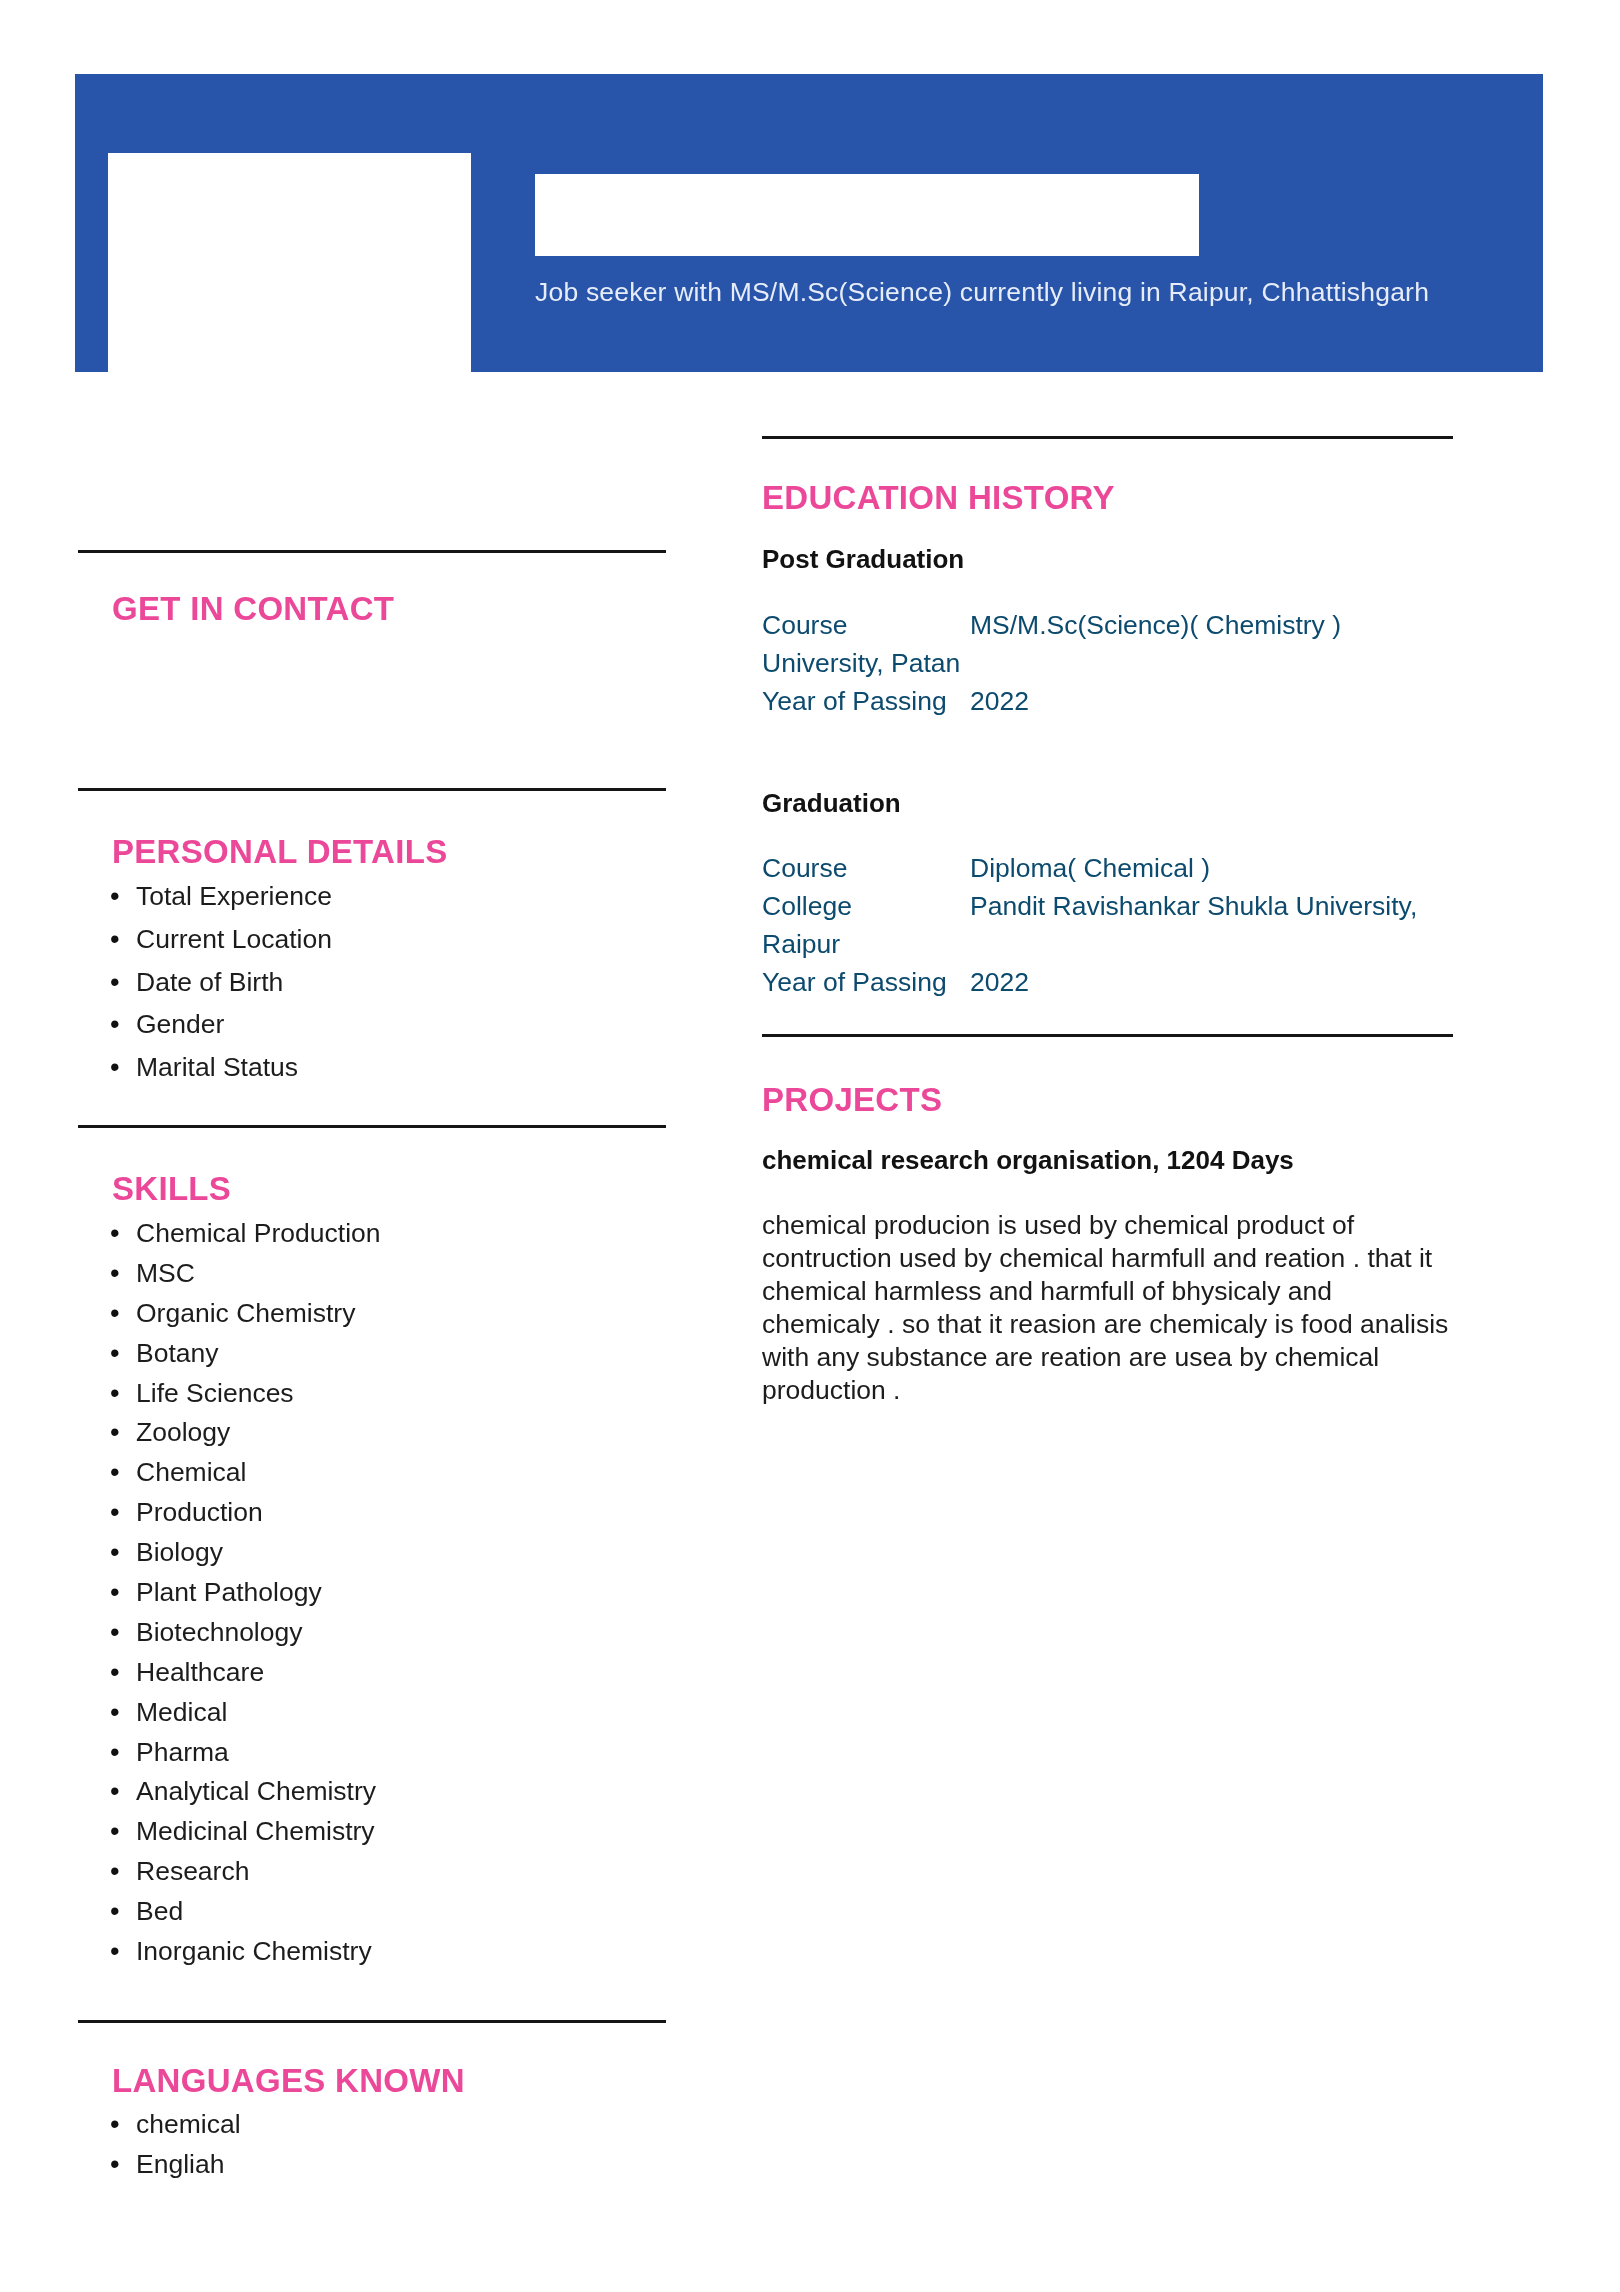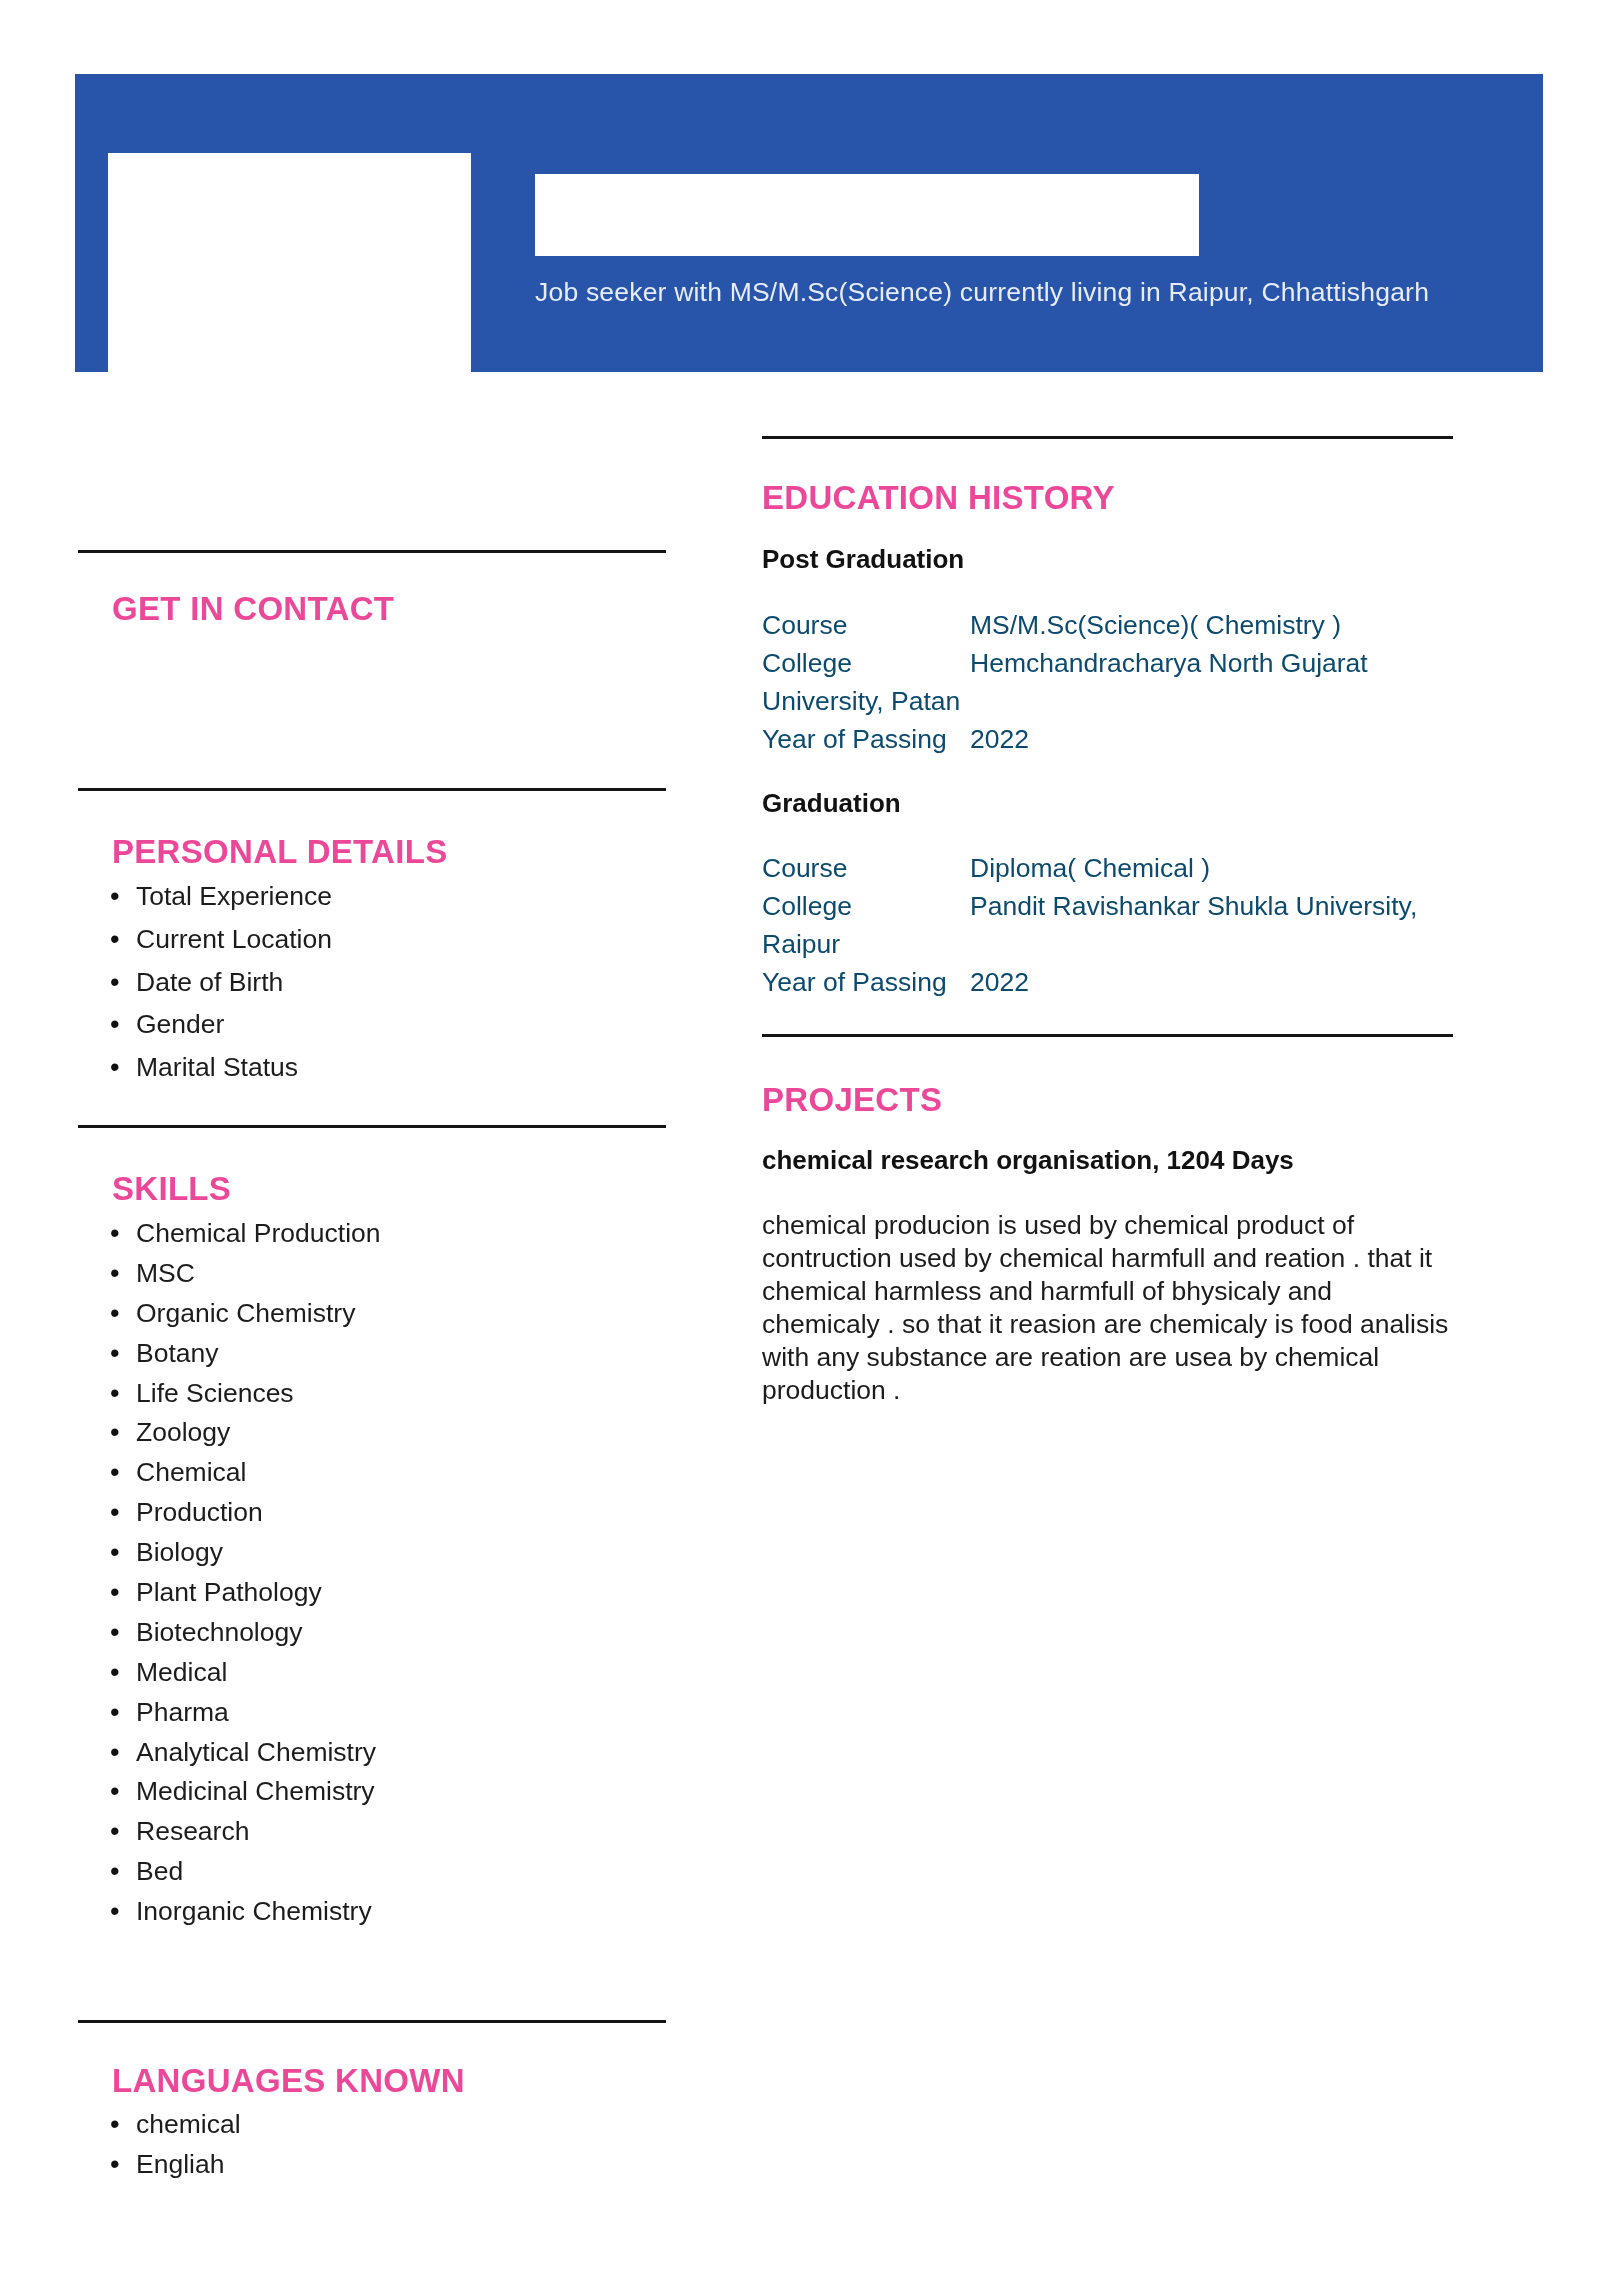--- a/index.html
+++ b/index.html
@@ -161,20 +161,21 @@
     <li><span>Chemical</span></li>
 
     <li><span>Production</span></li>
 
     <li><span>Biology</span></li>
 
     <li><span>Plant Pathology</span></li>
 
     <li><span>Biotechnology</span></li>
 
+    <li><span>Healthcare</span></li>
 
     <li><span>Medical</span></li>
 
     <li><span>Pharma</span></li>
 
     <li><span>Analytical Chemistry</span></li>
 
     <li><span>Medicinal Chemistry</span></li>
 
     <li><span>Research</span></li>
@@ -196,23 +197,20 @@
 <div class="abs rule right-rule" style="top:436px"></div>
 <h2 class="abs sec-heading" style="left:762px; top:478px">EDUCATION HISTORY</h2>
 
 <h3 class="abs sub-heading" style="left:762px; top:543px">Post Graduation</h3>
 <div class="abs edu-rows" style="top:609px">
 
     <p class="edu-row">
       <span class="edu-label">Course</span><span class="edu-value">MS/M.Sc(Science)( Chemistry )</span>
     </p>
 
-    <p class="edu-row">
-      <span class="edu-label">College</span><span class="edu-value">Hemchandracharya North Gujarat</span>
-    </p>
 
     <p class="edu-row cont">
       <span class="edu-value">University, Patan</span>
     </p>
 
     <p class="edu-row">
       <span class="edu-label">Year of Passing</span><span class="edu-value">2022</span>
     </p>
   </div>
 

